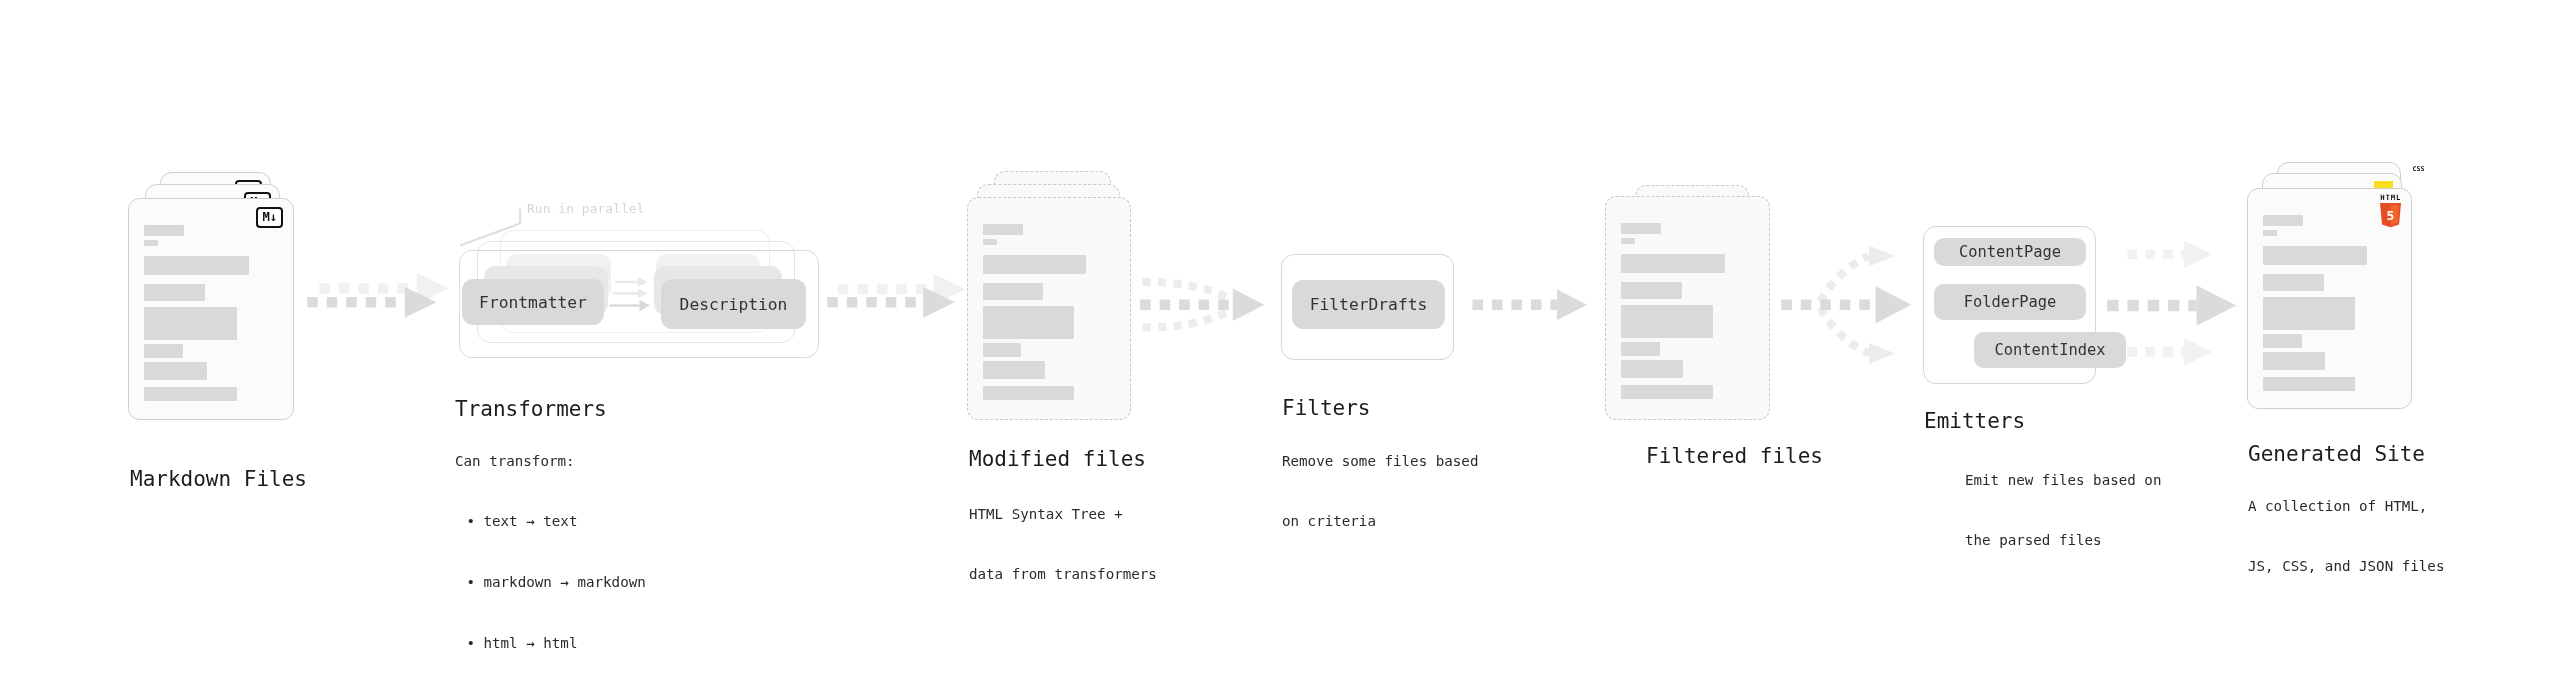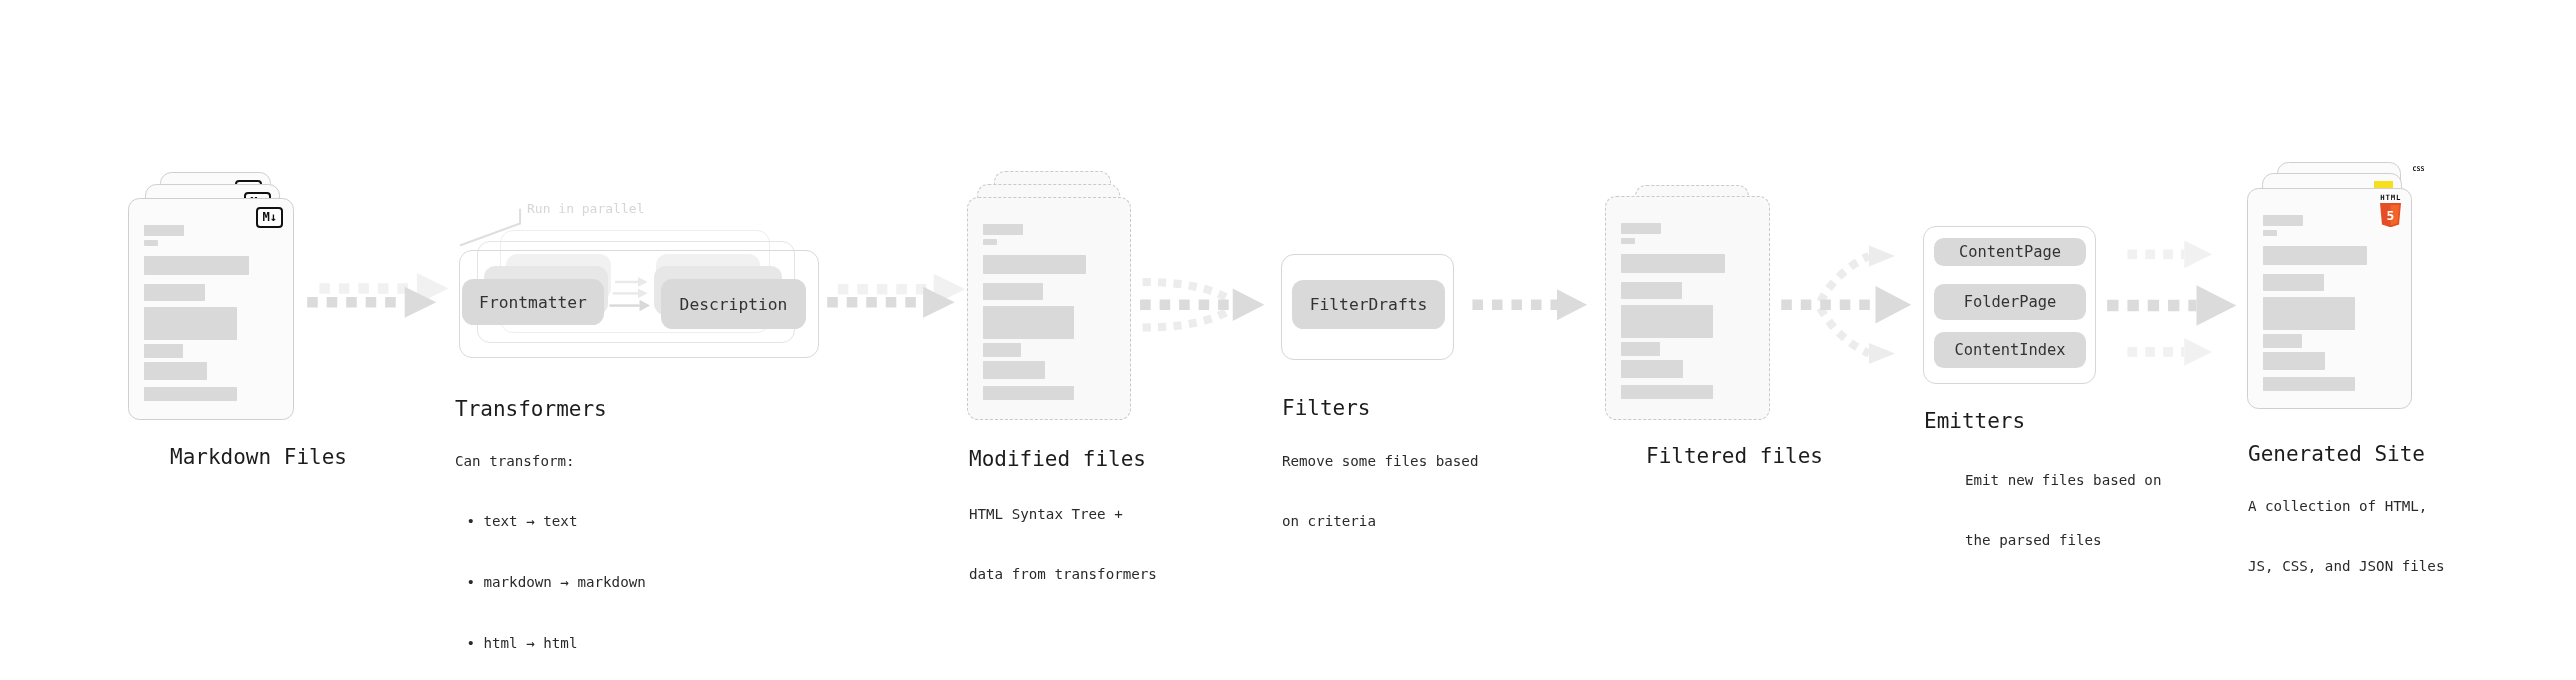--- a/index.html
+++ b/index.html
@@ -126,21 +126,21 @@
           <i class="bar" style="height:5.7px;width:11%;margin-top:4.1px;"></i>
           <i class="bar" style="height:19.5px;width:80%;margin-top:9.8px;"></i>
           <i class="bar" style="height:17px;width:47%;margin-top:8.1px;"></i>
           <i class="bar" style="height:32.5px;width:71%;margin-top:6.5px;"></i>
           <i class="bar" style="height:14.6px;width:30%;margin-top:4.1px;"></i>
           <i class="bar" style="height:18px;width:48%;margin-top:4.1px;"></i>
           <i class="bar" style="height:14px;width:71%;margin-top:6.5px;"></i>
         </div>
       </div>
     </div>
-    <h2 class="title" style="left:130px;top:430px;margin-left:40px;">Markdown Files</h2>
+    <h2 class="title" style="left:130px;top:452px;">Markdown Files</h2>
   </div>
 
   <div>
     <span class="annot" style="left:527px;top:202px;">Run in parallel</span>
     <div class="ghost-box" style="left:500px;top:230px;width:270px;height:103px;border-color:#eeeeee;"></div>
     <div class="ghost-box" style="left:477px;top:241px;width:318px;height:102px;border-color:#e4e4e4;"></div>
     <div class="ghost-box" style="left:459px;top:250px;width:360px;height:108px;border-color:#d9d9d9;"></div>
 
     <div class="ghost-btn" style="left:506px;top:254px;width:105px;height:46px;background:#f1f1f1;"></div>
     <div class="ghost-btn" style="left:484px;top:266px;width:124px;height:49px;background:#e7e7e7;"></div>
@@ -209,21 +209,21 @@
         </div>
       </div>
     </div>
     <h2 class="title" style="left:1606px;top:429px;margin-left:40px;">Filtered files</h2>
   </div>
 
   <div>
     <div class="frame-box" style="left:1923px;top:226px;width:173px;height:158px;"></div>
     <div class="node-btn small" style="left:1934px;top:238px;width:152px;height:28px;">ContentPage</div>
     <div class="node-btn small" style="left:1934px;top:284px;width:152px;height:36px;">FolderPage</div>
-    <div class="node-btn small" style="left:1934px;top:332px;width:152px;height:36px;">ContentIndex</div>
+    <div class="node-btn small" style="left:1974px;top:332px;width:152px;height:36px;">ContentIndex</div>
     <h2 class="title" style="left:1924px;top:394px;">Emitters</h2>
     <div class="desc" style="left:1924px;top:429px;margin-left:41px;">
       <div>Emit new files based on</div>
       <div>the parsed files</div>
     </div>
   </div>
 
   <div>
     <div>
       <div class="doc" style="left:2277px;top:162px;width:124px;height:211px;">

